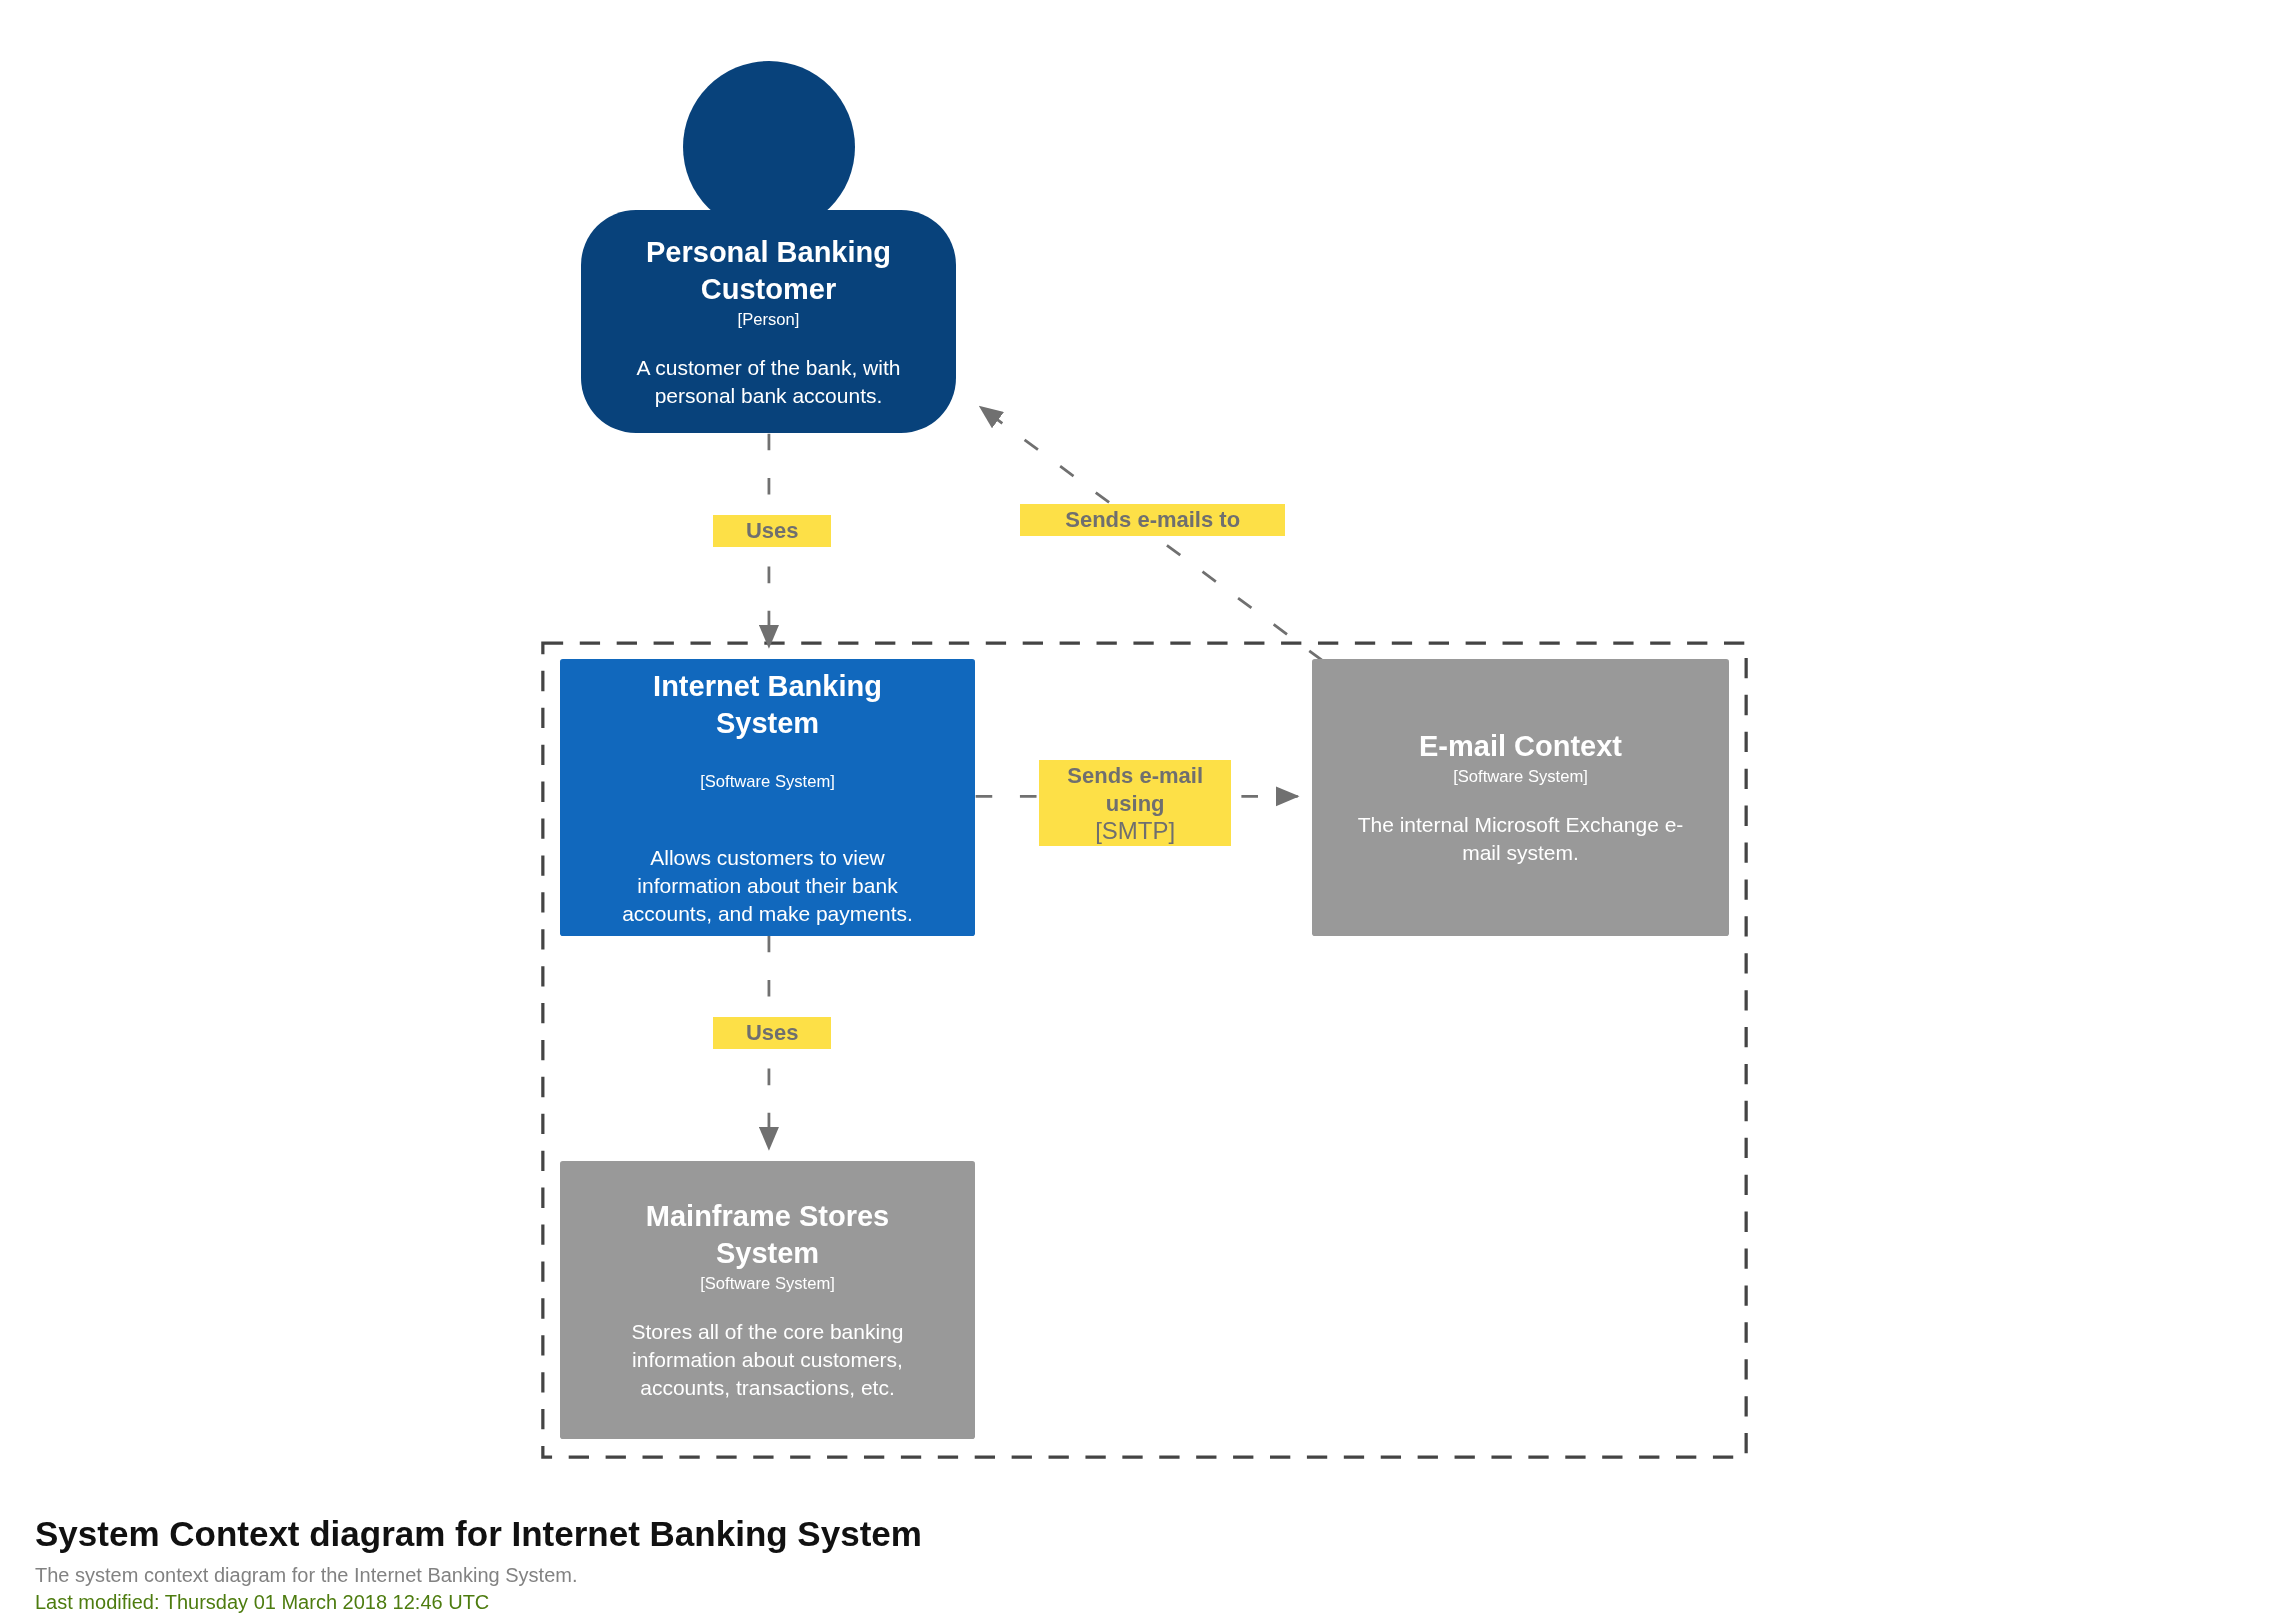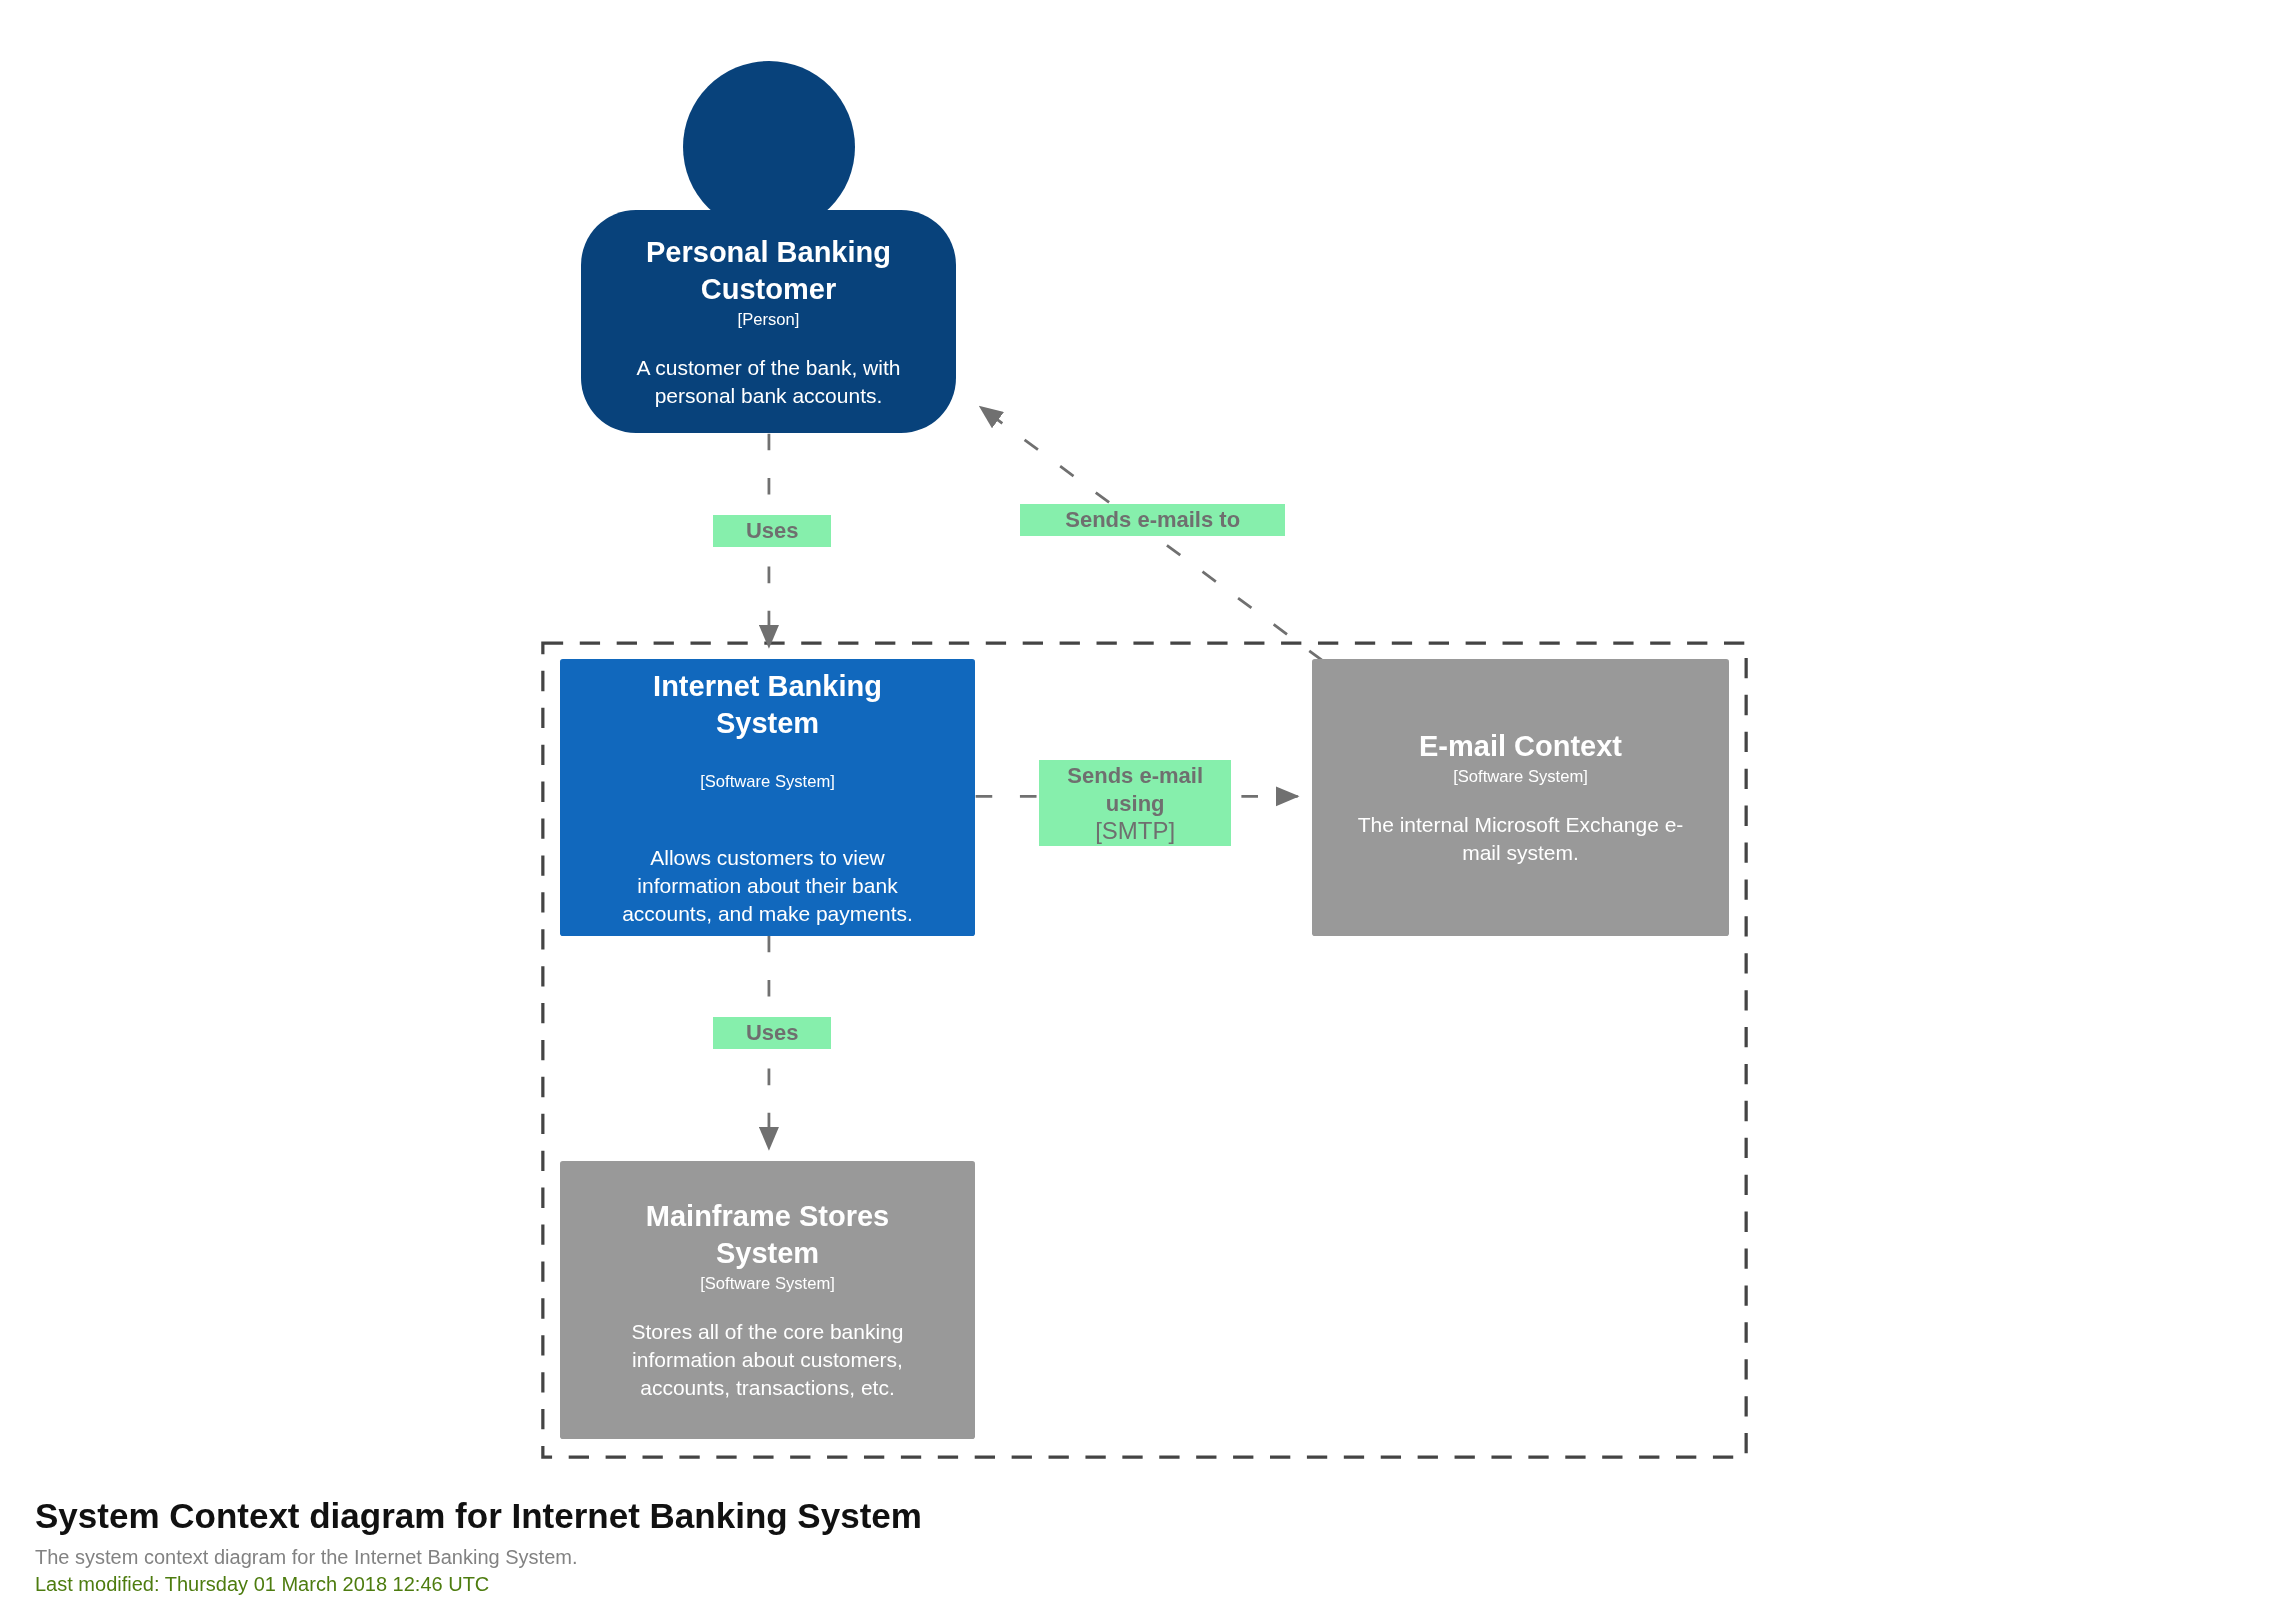--- a/index.html
+++ b/index.html
@@ -76,21 +76,21 @@
   .node-mainframe .node-desc{ max-width: 314px; }
 
   
   .edge-label {
     position: absolute;
     text-align: center;
     color: #6f6f6f;
     font-size: 22px;
     font-weight: bold;
     line-height: 28px;
-    background: #86efac;
+    background: #fde047;
     padding: 1.8px 3.7px;
   }
   .edge-tech {
     font-weight: normal;
     font-size: 24px;
     line-height: 26px;
   }
   .lbl-uses-1   { left: 713px;  top: 515px;  width: 111px; }
   .lbl-sends-to { left: 1020px; top: 504px;  width: 258px; }
   .lbl-smtp     { left: 1039px; top: 760px;  width: 185px; }
@@ -100,20 +100,21 @@
   .title-block {
     position: absolute;
     left: 35px;
     top: 1495px;
   }
   .diagram-title {
     font-size: 35px;
     font-weight: bold;
     color: #111111;
     line-height: 42px;
+    margin-top: 18px;
   }
   .diagram-subtitle {
     font-size: 20px;
     color: #828282;
     line-height: 27px;
     margin-top: 6.5px;
   }
   .diagram-lastmod {
     font-size: 20px;
     color: #4d7c0f;

